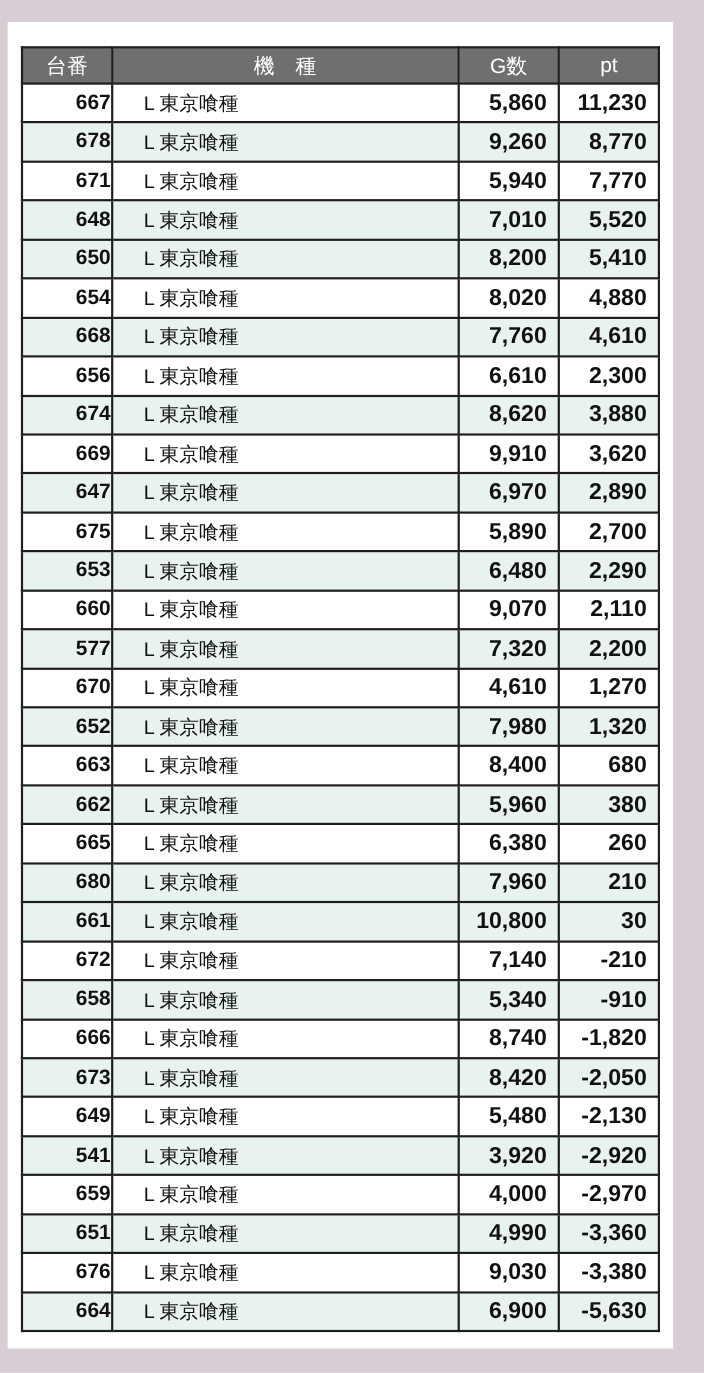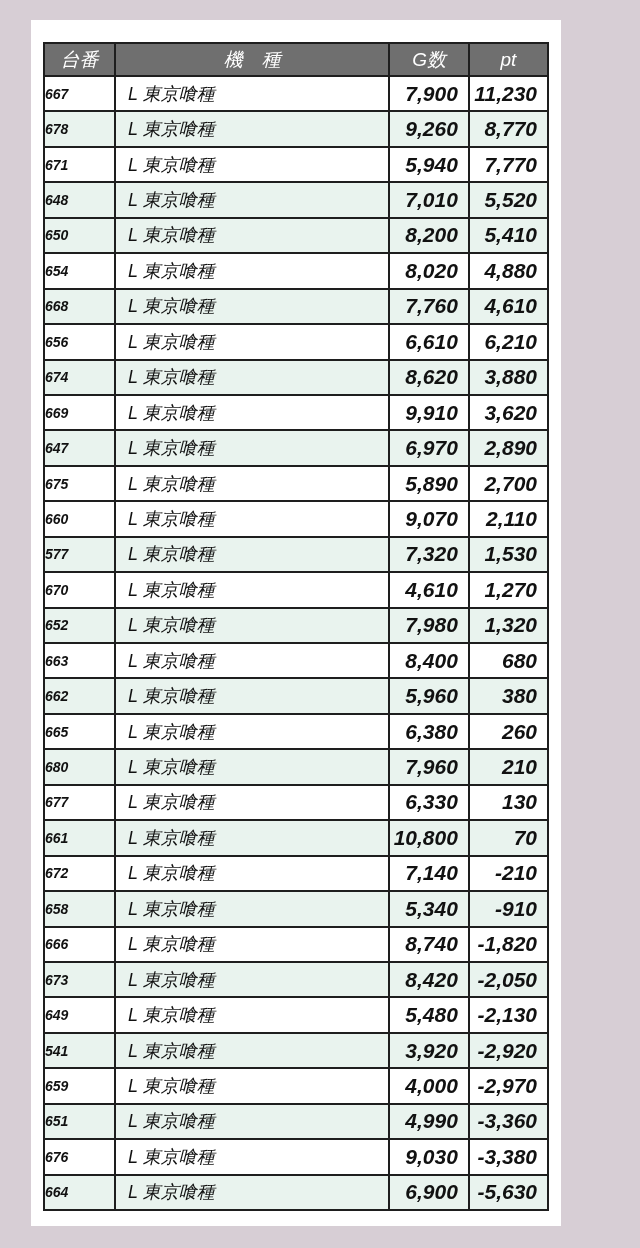--- a/index.html
+++ b/index.html
@@ -14,28 +14,27 @@
   html, body { margin: 0; padding: 0; }
   body {
     width: 640px;
     height: 1248px;
     position: relative;
     background: var(--page-bg);
     font-family: "Liberation Sans", "DejaVu Sans", sans-serif;
   }
   .panel {
     position: absolute;
-    left: 31px;
+    left: 7px;
     top: 20px;
-    width: 530px;
+    width: 605px;
     height: 1206px;
     background: var(--panel-bg);
     box-sizing: border-box;
     padding: 22px 12px 15px 12px;
-    font-style: italic;
   }
   table.data {
     width: 100%;
     height: 1169px;
     border-collapse: collapse;
     table-layout: fixed;
   }
   col.c-dai   { width: 14.1%; }
   col.c-kishu { width: 54.4%; }
   col.c-g     { width: 15.8%; }
@@ -51,27 +50,27 @@
   th {
     background: var(--header-bg);
     color: var(--header-text);
     font-size: 19px;
     font-weight: normal;
     text-align: center;
   }
   td { color: var(--text-color); background: #ffffff; }
   tbody tr.alt td { background: var(--alt-row-bg); }
   td.dai {
-    text-align: left;
+    text-align: right;
     font-weight: bold;
-    font-size: 14px;
+    font-size: 19px;
   }
   td.kishu {
     text-align: left;
-    padding-left: 12px;
+    padding-left: 28px;
     font-size: 18px;
     font-weight: 500;
   }
   td.g, td.pt {
     text-align: right;
     padding-right: 10px;
     font-weight: bold;
     font-size: 21px;
   }
 </style>
@@ -91,21 +90,21 @@
         <th>台番</th>
         <th>機　種</th>
         <th>G数</th>
         <th>pt</th>
       </tr>
     </thead>
     <tbody>
         <tr>
           <td class="dai">667</td>
           <td class="kishu">L 東京喰種</td>
-          <td class="g">7,900</td>
+          <td class="g">5,860</td>
           <td class="pt">11,230</td>
         </tr>
         <tr class="alt">
           <td class="dai">678</td>
           <td class="kishu">L 東京喰種</td>
           <td class="g">9,260</td>
           <td class="pt">8,770</td>
         </tr>
         <tr>
           <td class="dai">671</td>
@@ -134,21 +133,21 @@
         <tr class="alt">
           <td class="dai">668</td>
           <td class="kishu">L 東京喰種</td>
           <td class="g">7,760</td>
           <td class="pt">4,610</td>
         </tr>
         <tr>
           <td class="dai">656</td>
           <td class="kishu">L 東京喰種</td>
           <td class="g">6,610</td>
-          <td class="pt">6,210</td>
+          <td class="pt">2,300</td>
         </tr>
         <tr class="alt">
           <td class="dai">674</td>
           <td class="kishu">L 東京喰種</td>
           <td class="g">8,620</td>
           <td class="pt">3,880</td>
         </tr>
         <tr>
           <td class="dai">669</td>
           <td class="kishu">L 東京喰種</td>
@@ -160,31 +159,37 @@
           <td class="kishu">L 東京喰種</td>
           <td class="g">6,970</td>
           <td class="pt">2,890</td>
         </tr>
         <tr>
           <td class="dai">675</td>
           <td class="kishu">L 東京喰種</td>
           <td class="g">5,890</td>
           <td class="pt">2,700</td>
         </tr>
+        <tr class="alt">
+          <td class="dai">653</td>
+          <td class="kishu">L 東京喰種</td>
+          <td class="g">6,480</td>
+          <td class="pt">2,290</td>
+        </tr>
         <tr>
           <td class="dai">660</td>
           <td class="kishu">L 東京喰種</td>
           <td class="g">9,070</td>
           <td class="pt">2,110</td>
         </tr>
         <tr class="alt">
           <td class="dai">577</td>
           <td class="kishu">L 東京喰種</td>
           <td class="g">7,320</td>
-          <td class="pt">1,530</td>
+          <td class="pt">2,200</td>
         </tr>
         <tr>
           <td class="dai">670</td>
           <td class="kishu">L 東京喰種</td>
           <td class="g">4,610</td>
           <td class="pt">1,270</td>
         </tr>
         <tr class="alt">
           <td class="dai">652</td>
           <td class="kishu">L 東京喰種</td>
@@ -208,31 +213,25 @@
           <td class="kishu">L 東京喰種</td>
           <td class="g">6,380</td>
           <td class="pt">260</td>
         </tr>
         <tr class="alt">
           <td class="dai">680</td>
           <td class="kishu">L 東京喰種</td>
           <td class="g">7,960</td>
           <td class="pt">210</td>
         </tr>
-        <tr>
-          <td class="dai">677</td>
-          <td class="kishu">L 東京喰種</td>
-          <td class="g">6,330</td>
-          <td class="pt">130</td>
-        </tr>
         <tr class="alt">
           <td class="dai">661</td>
           <td class="kishu">L 東京喰種</td>
           <td class="g">10,800</td>
-          <td class="pt">70</td>
+          <td class="pt">30</td>
         </tr>
         <tr>
           <td class="dai">672</td>
           <td class="kishu">L 東京喰種</td>
           <td class="g">7,140</td>
           <td class="pt">-210</td>
         </tr>
         <tr class="alt">
           <td class="dai">658</td>
           <td class="kishu">L 東京喰種</td>

